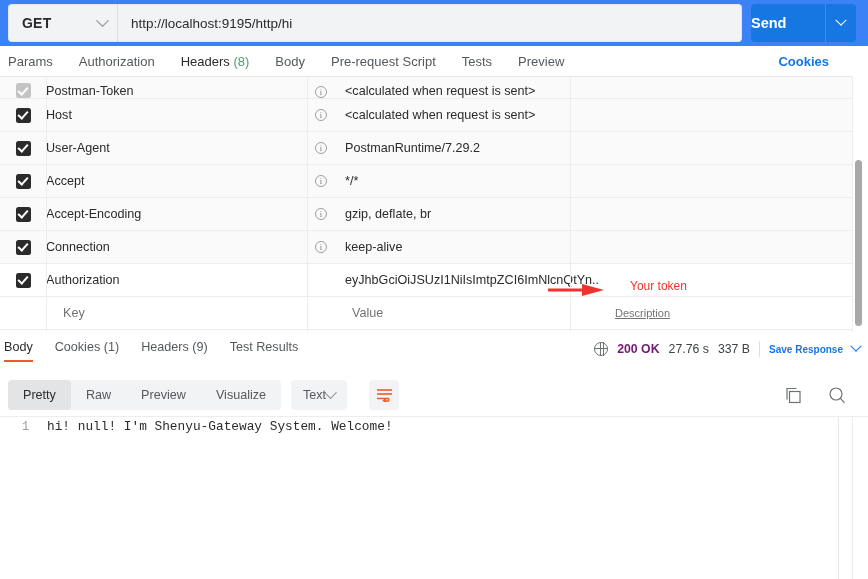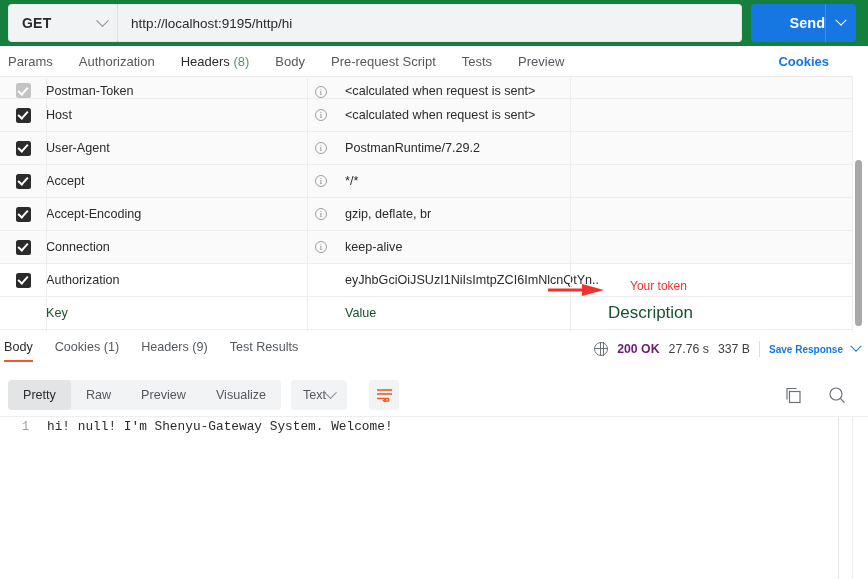--- a/index.html
+++ b/index.html
@@ -8,21 +8,21 @@
     background: #ffffff;
     font-family: "Liberation Sans", sans-serif;
     color: #2b2b2b;
     overflow: hidden;
   }
 
   
   .urlbar {
     position: absolute; left: 0; top: 0;
     width: 868px; height: 46px;
-    background: #15803d;
+    background: #3b82f6;
     display: flex; align-items: center;
   }
   .method-box {
     position: absolute; left: 8px; top: 4px;
     width: 110px; height: 38px;
     background: #f2f3f4;
     border: 1px solid #e4e6e8;
     border-right: 1px solid #dcdee0;
     border-radius: 4px 0 0 4px;
     display: flex; align-items: center; justify-content: space-between;
@@ -39,21 +39,21 @@
     border-radius: 0 4px 4px 0;
     display: flex; align-items: center; padding-left: 13px;
   }
   .url-text { font-size: 13.5px; color: #2b2b2b; }
   .send-btn {
     position: absolute; left: 751px; top: 4px;
     width: 105px; height: 38px;
     background: #1677e3; border-radius: 4px;
     display: flex; align-items: center;
   }
-  .send-main { flex: 1; text-align: right; color: #fff; font-size: 14.5px; font-weight: bold;
+  .send-main { flex: 1; text-align: left; color: #fff; font-size: 14.5px; font-weight: bold;
                border-right: 1px solid #3d8ee8; line-height: 38px; }
   .send-arrow { width: 30px; display: flex; align-items: center; justify-content: center; }
   .chev-w { width: 8px; height: 8px; border-right: 1.6px solid #ffffff; border-bottom: 1.6px solid #ffffff;
             transform: rotate(45deg) translate(-2px,-2px); }
 
   
   .req-tabs {
     position: absolute; left: 0; top: 54px; width: 844px; height: 28px;
     display: flex; align-items: flex-start;
   }
@@ -98,22 +98,22 @@
     transform: rotate(42deg);
   }
   .key-cell { width: 261px; font-size: 12.6px; color: #2b2b2b; }
   .info-cell { width: 28px; display: flex; align-items: center; justify-content: center; }
   .icircle {
     width: 12px; height: 12px; border: 1px solid #9aa0a6; border-radius: 50%;
     font-size: 8.5px; line-height: 10.5px; text-align: center; color: #777c82;
     font-family: "Liberation Serif", serif;
   }
   .val-cell { width: 263px; font-size: 12.6px; color: #2b2b2b; padding-left: 10px; overflow: hidden; white-space: nowrap; }
-  .desc-cell { flex: 1; font-size: 17px; color: #2b2b2b; padding-left: 10px; }
-  .ph { color: #14532d; }
+  .desc-cell { flex: 1; font-size: 11px; color: #2b2b2b; padding-left: 10px; text-decoration: underline; }
+  .ph { color: #737373; padding-left: 17px; }
   .col-div {
     position: absolute; top: 76px; width: 1px; background: #ededed; height: 256px;
   }
   .col-div.c1 { left: 307px; }
   .col-div.c2 { left: 570px; }
   .col-div.c0 { left: 46px; }
   .table-right-edge { position: absolute; left: 852px; top: 76px; width: 1px; height: 256px; background: #ededed; }
 
   
   .vscroll { position: absolute; left: 855px; top: 160px; width: 7px; height: 166px;

